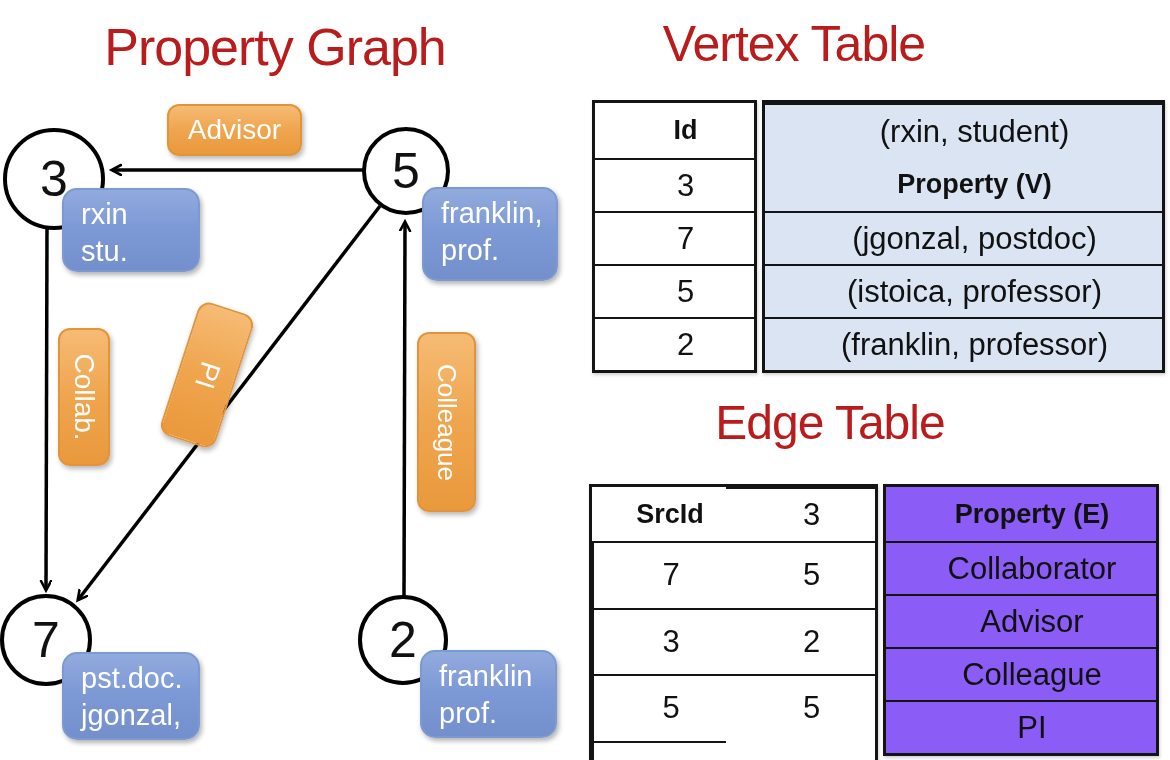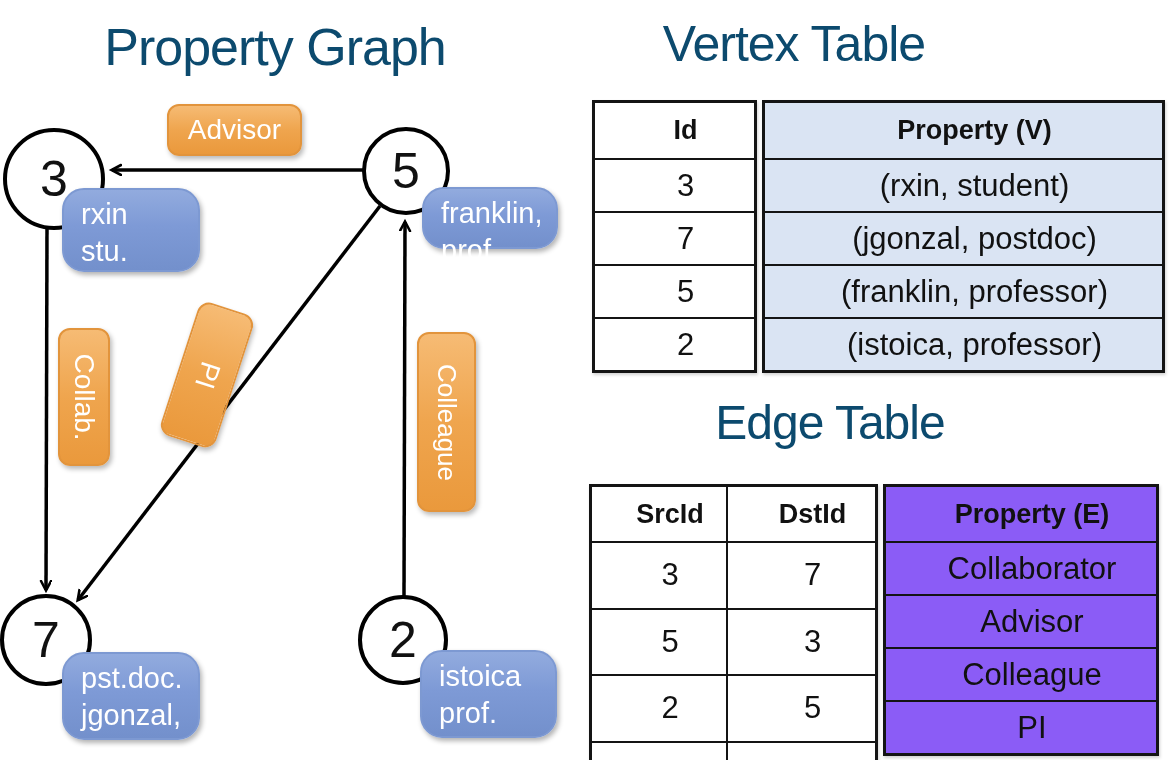--- a/index.html
+++ b/index.html
@@ -2,21 +2,21 @@
 <html><head>
 <meta charset="utf-8">
 <style>
   html,body{margin:0;padding:0;background:#ffffff;}
   .canvas{
     position:relative;width:1170px;height:760px;overflow:hidden;background:#ffffff;
     font-family:"Liberation Sans",sans-serif;color:#111;
   }
   
   .title{
-    position:absolute;text-align:center;font-weight:400;color:#0c4a6e;
+    position:absolute;text-align:center;font-weight:400;color:#b91c1c;
     letter-spacing:-1px;line-height:1.05;white-space:nowrap;
   }
   .title-graph{left:55px;top:20px;width:440px;font-size:52px;}
   .title-vertex{left:604px;top:18px;width:380px;font-size:50px;}
   .title-edge{left:640px;top:398px;width:380px;font-size:48px;}
 
   
   .edges{position:absolute;left:0;top:0;width:1170px;height:760px;pointer-events:none;}
   .edges line{stroke:#000;stroke-width:3.5px;}
 
@@ -26,27 +26,27 @@
     background:#fff;display:flex;align-items:center;justify-content:center;
     font-size:50px;color:#111;
   }
   .node-3{left:3px;top:128px;width:102px;height:102px;}
   .node-5{left:362px;top:127px;width:88px;height:88px;}
   .node-7{left:0px;top:594px;width:92px;height:92px;}
   .node-2{left:358px;top:595px;width:90px;height:90px;}
 
   
   .vprop{
-    position:absolute;box-sizing:border-box;border-radius:22px;
+    position:absolute;box-sizing:border-box;border-radius:15px;
     background:linear-gradient(180deg,#92abde 0%,#7e9ad6 45%,#7390cc 100%);
     border:2px solid #7d99d2;box-shadow:2px 3px 5px rgba(0,0,0,0.30);
     color:#fff;font-size:29px;line-height:37px;padding:6px 0 0 17px;
   }
   .vprop-rxin{left:62px;top:188px;width:138px;height:84px;}
-  .vprop-franklin{left:422px;top:187px;width:136px;height:62px;}
+  .vprop-franklin{left:422px;top:187px;width:136px;height:94px;}
   .vprop-jgonzal{left:62px;top:652px;width:138px;height:88px;}
   .vprop-istoica{left:420px;top:650px;width:137px;height:88px;}
 
   
   .elabel{
     position:absolute;box-sizing:border-box;border-radius:12px;
     background:linear-gradient(180deg,#f6bb74 0%,#efa54e 50%,#ea993c 100%);
     border:2px solid #e2943c;box-shadow:2px 3px 5px rgba(0,0,0,0.28);
     color:#fff;display:flex;align-items:center;justify-content:center;
     font-size:28px;
@@ -107,21 +107,21 @@
   </div>
   <div class="vprop vprop-franklin">
     <div>franklin,</div>
     <div>prof.</div>
   </div>
   <div class="vprop vprop-jgonzal">
     <div>pst.doc.</div>
     <div>jgonzal,</div>
   </div>
   <div class="vprop vprop-istoica">
-    <div>istoica</div>
+    <div>franklin</div>
     <div>prof.</div>
   </div>
 
   <div class="elabel elabel-advisor">Advisor</div>
   <div class="elabel elabel-collab">
     <span class="vtext">Collab.</span>
   </div>
   <div class="elabel elabel-pi">
     <span class="vtext">PI</span>
   </div>
@@ -131,30 +131,29 @@
 
   <div class="subtable vt-id">
     <div class="cell hdr">Id</div>
     <div class="cell rline">3</div>
     <div class="cell rline">7</div>
     <div class="cell rline">5</div>
     <div class="cell rline">2</div>
   </div>
 
   <div class="subtable vt-prop">
+    <div class="cell rline">(rxin, student)</div>
     <div class="cell hdr">Property (V)</div>
-    <div class="cell rline">(rxin, student)</div>
     <div class="cell rline">(jgonzal, postdoc)</div>
+    <div class="cell rline">(istoica, professor)</div>
     <div class="cell rline">(franklin, professor)</div>
-    <div class="cell rline">(istoica, professor)</div>
   </div>
 
   <div class="subtable et-ids">
     <div class="cell hdr">SrcId</div>
-    <div class="cell hdr cline">DstId</div>
     <div class="cell rline">3</div>
     <div class="cell rline cline">7</div>
     <div class="cell rline">5</div>
     <div class="cell rline cline">3</div>
     <div class="cell rline">2</div>
     <div class="cell rline cline">5</div>
     <div class="cell rline">5</div>
     <div class="cell rline cline">7</div>
   </div>
 

